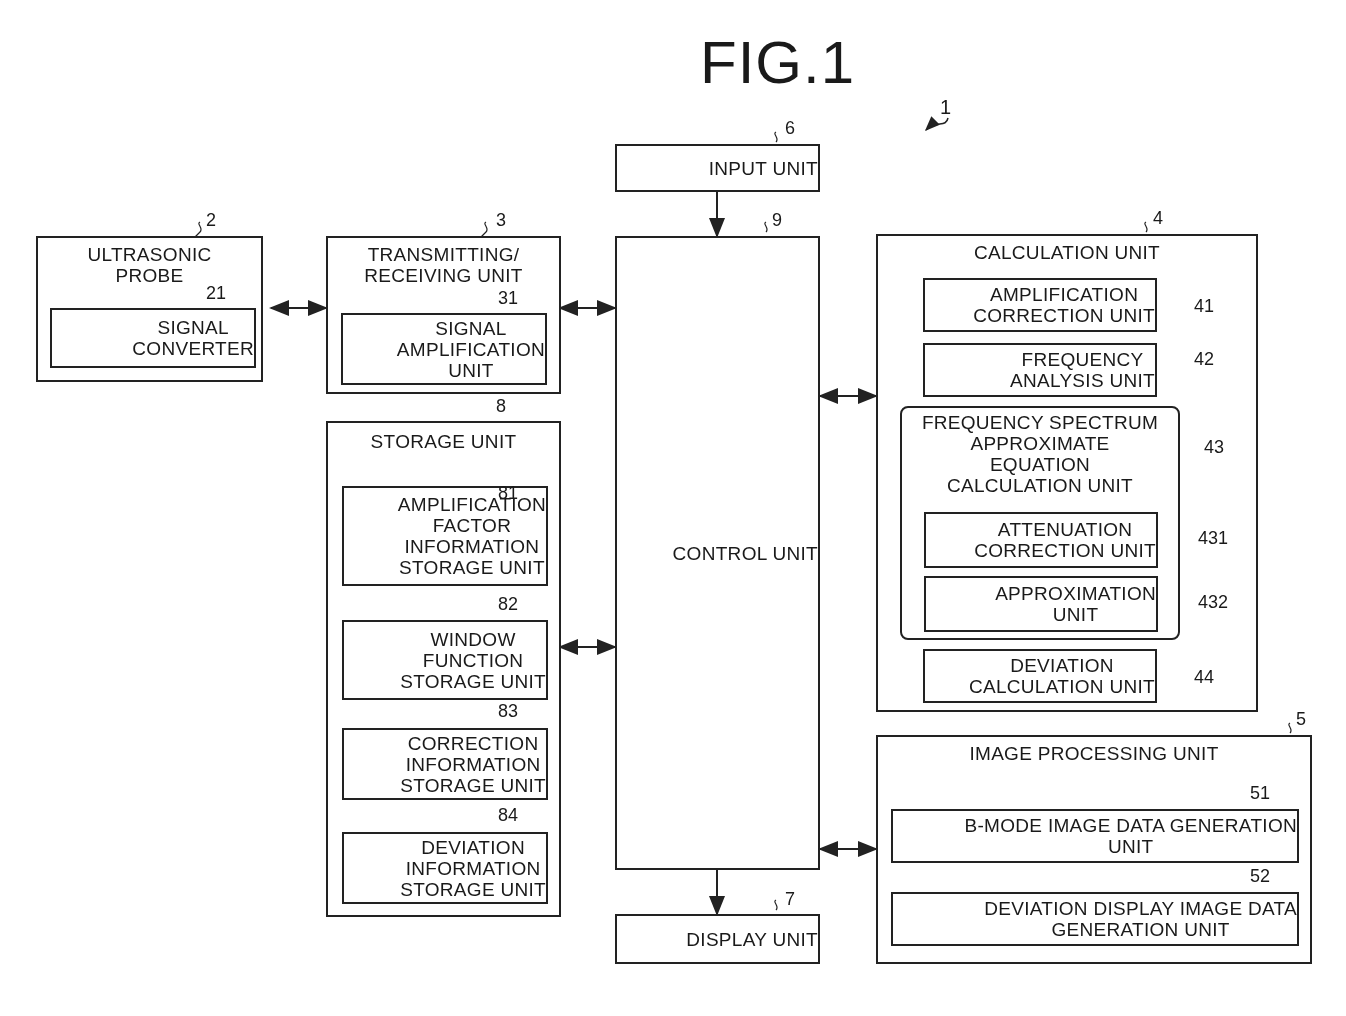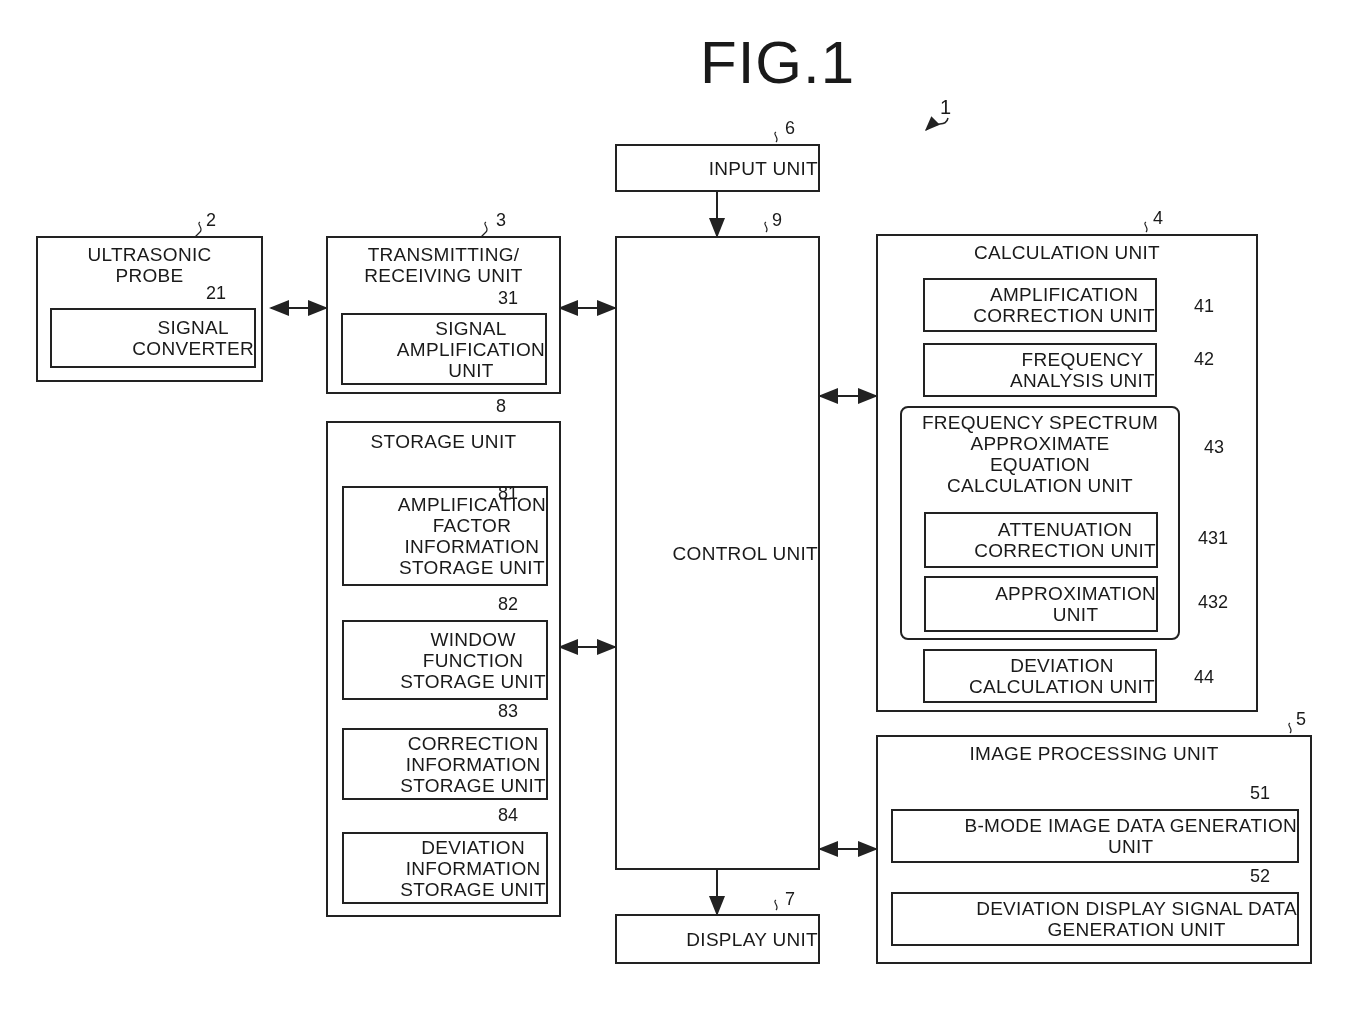--- a/index.html
+++ b/index.html
@@ -164,19 +164,19 @@
 <div class="ref" style="left:1198px;top:593px;">432</div>
 <div class="ref" style="left:1194px;top:668px;">44</div>
 
 <div class="box" style="left:876px;top:735px;width:436px;height:229px;">
   <div class="lbl" style="top:6px;">IMAGE PROCESSING UNIT</div>
   <div class="box center" style="left:13px;top:72px;width:408px;height:54px;">
     <span>B-MODE IMAGE DATA GENERATION
 UNIT</span>
   </div>
   <div class="box center" style="left:13px;top:155px;width:408px;height:54px;">
-    <span>DEVIATION DISPLAY SIGNAL DATA
+    <span>DEVIATION DISPLAY IMAGE DATA
 GENERATION UNIT</span>
   </div>
 </div>
 <div class="ref" style="left:1296px;top:710px;">5</div>
 <div class="ref" style="left:1250px;top:784px;">51</div>
 <div class="ref" style="left:1250px;top:867px;">52</div>
 
 </body></html>

